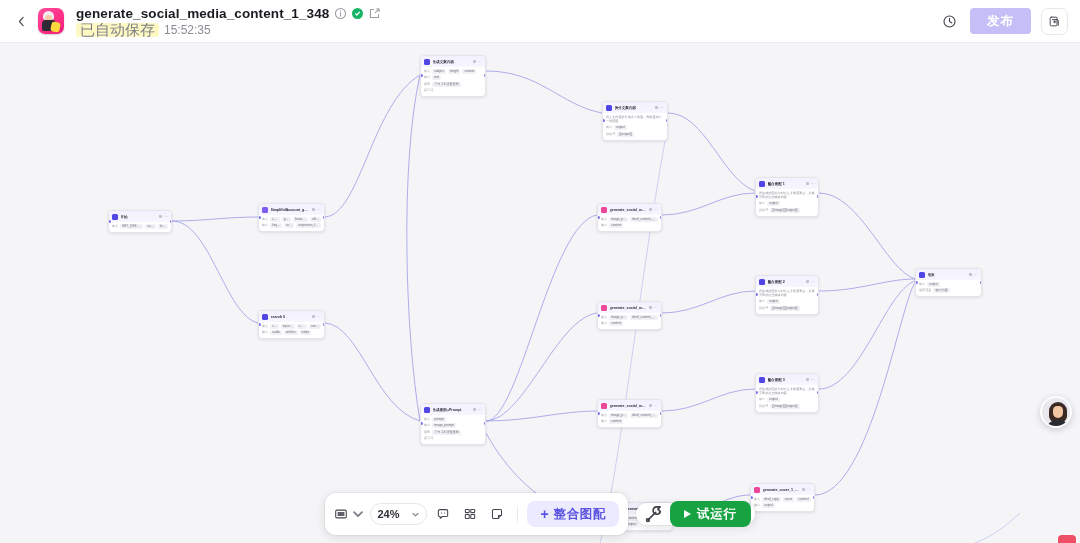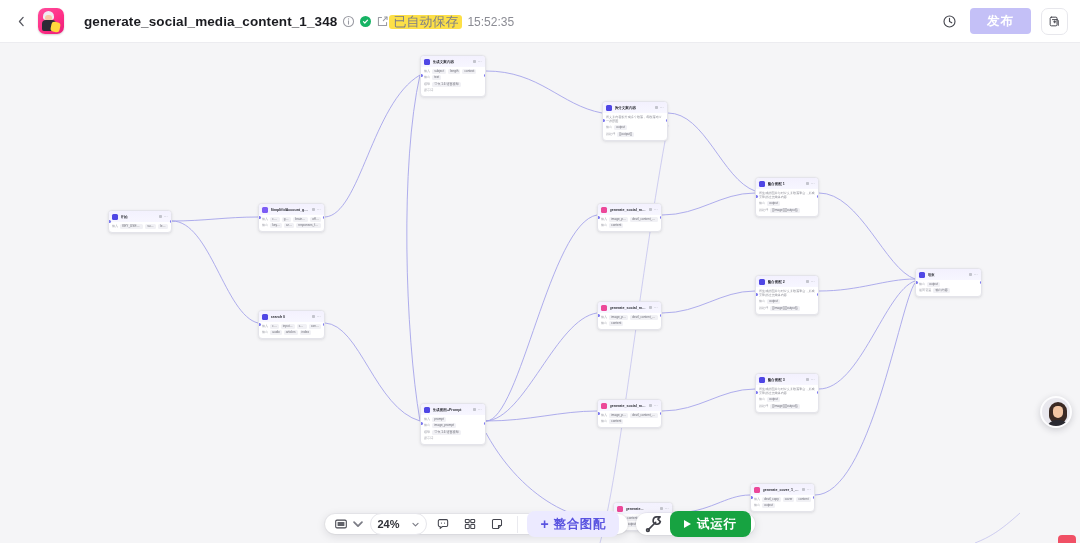--- a/index.html
+++ b/index.html
@@ -39,32 +39,32 @@
     background:#f7c9a8; border-radius:3px;
   }
   #app-logo .body {
     position:absolute; left:4px; top:12px; width:14px; height:11px;
     background:#2d2a36; border-radius:4px 4px 2px 2px;
   }
   #app-logo .accent {
     position:absolute; left:13px; top:14px; width:9px; height:10px;
     background:#ffd83d; border-radius:3px; transform:rotate(12deg);
   }
-  #title-block { margin-left:20px; display:flex; justify-content:center; }
+  #title-block { margin-left:12px; display:flex; flex-direction:column; justify-content:center; }
   #title-row { display:flex; align-items:center; gap:5px; }
   #doc-title { font-size:13.5px; font-weight:bold; letter-spacing:.1px; color:#1b1c21; }
   .hicon { width:13px; height:13px; display:block; color:#9a9ba3; cursor:pointer; }
   #verified-icon {
     width:11px; height:11px; border-radius:50%; background:#16b364;
     display:flex; align-items:center; justify-content:center; flex:0 0 auto;
   }
   #verified-icon svg { width:7px; height:7px; color:#fff; }
   #subtitle-row { display:flex; align-items:center; gap:5px; margin-top:2px; }
   #autosave-badge {
-    font-size:13px; color:#7d7e87; background:#fde047;
+    font-size:15px; color:#7d7e87; background:#fef9c3;
     border-radius:3px; padding:1px 4px; line-height:12px;
   }
   #autosave-time { font-size:12px; color:#8b8c94; }
   #header-right {
     margin-left:auto; display:flex; align-items:center; gap:10px; padding-right:12px;
   }
   #history-btn {
     width:22px; height:22px; display:flex; align-items:center; justify-content:center;
     color:#44454d; cursor:pointer; border-radius:5px;
   }
@@ -163,21 +163,21 @@
   }
 
   
   #toolbar-wrap {
     position:absolute; left:0; bottom:8px; width:1080px;
     display:flex; justify-content:center; align-items:center; gap:8px;
     z-index:35; pointer-events:none;
   }
   #toolbar, #run-group { pointer-events:auto; }
   #toolbar {
-    height:20px; background:#ffffff; border-radius:11px;
+    height:42px; background:#ffffff; border-radius:11px;
     box-shadow:0 2px 10px rgba(24,26,42,.13), 0 0 0 1px rgba(24,26,42,.04);
     display:flex; align-items:center; padding:6px 9px; gap:5px;
   }
   .tb-btn {
     display:flex; align-items:center; justify-content:center;
     height:22px; min-width:22px; border-radius:6px;
     color:#44454e; cursor:pointer;
   }
   .tb-btn svg { width:14px; height:14px; }
   .chev { width:9px; height:9px; color:#7b7c85; }

